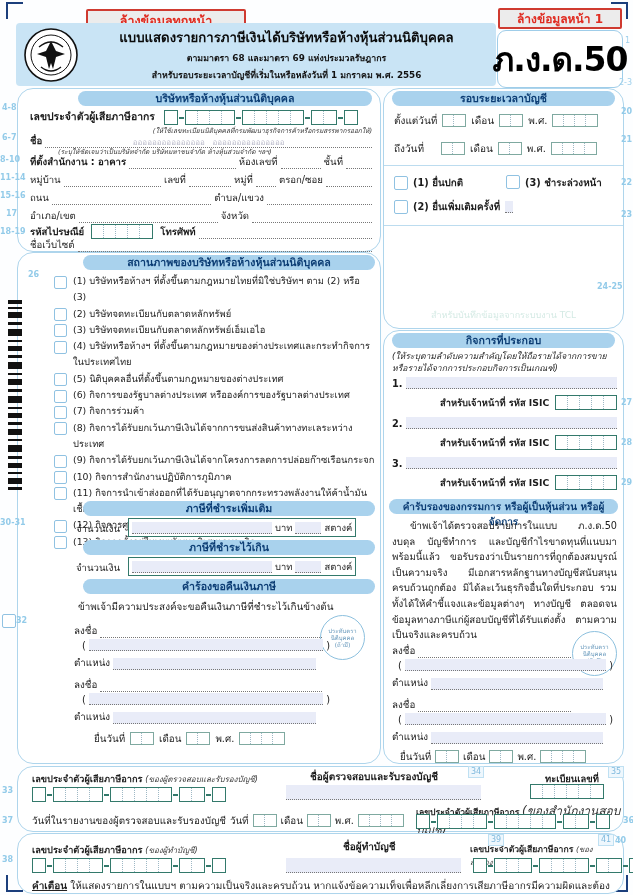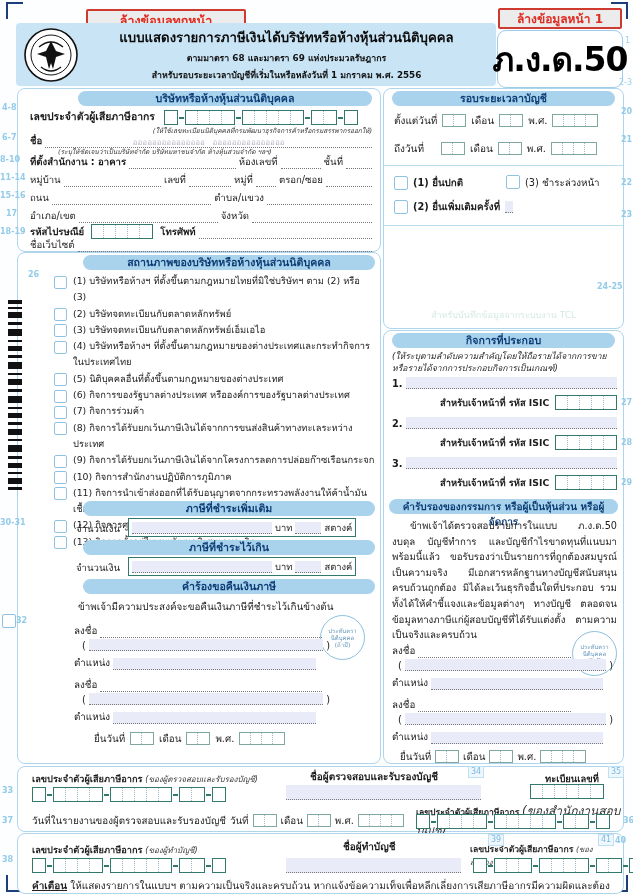--- a/index.html
+++ b/index.html
@@ -21,21 +21,21 @@
   .header-band{position:absolute;left:16px;top:23px;width:480px;height:63px;background:#c9e4f5;
                border-radius:4px;display:flex;align-items:center;}
   .titles{flex:1;text-align:center;padding-right:2px;}
   .title{font-size:13.2px;font-weight:bold;color:#0a0a0a;}
   .sub{font-size:8.8px;font-weight:bold;color:#111;margin-top:3px;}
   .form-code-box{position:absolute;left:497px;top:30px;width:124px;height:56px;background:#fff;
                  border:1.5px solid #9fcde9;border-radius:9px;display:flex;align-items:center;
                  justify-content:center;font-size:33px;font-weight:bold;color:#000;letter-spacing:-1px;}
   .pagemark{position:absolute;color:#9fd0ec;font-size:8px;}
   
-  .panel{position:absolute;background:#fff;border:1.6px solid #aed5ec;border-radius:8px;}
+  .panel{position:absolute;background:#fff;border:1.6px solid #aed5ec;border-radius:16px;}
   .p-company{left:17px;top:88px;width:362px;height:162px;}
   .p-status{left:17px;top:252px;width:362px;height:510px;}
   .p-period{left:383px;top:88px;width:239px;height:239px;}
   .p-biz{left:383px;top:330px;width:239px;height:432px;}
   .p-audit{left:17px;top:766px;width:605px;height:64px;}
   .p-book{left:17px;top:833px;width:605px;height:59px;}
   .pill{position:absolute;background:#a9d2ed;color:#0c3d74;font-weight:bold;font-size:10.6px;
         text-align:center;border-radius:9px;line-height:15px;height:15px;}
   
   .crow{position:absolute;left:12px;right:8px;display:flex;align-items:flex-end;font-size:9.6px;gap:3px;}
@@ -412,21 +412,21 @@
           <span class="cell"></span>
           <span class="cell"></span>
           <span class="cell"></span>
         </span>
     </div>
     <div style="position:absolute;top:76px;left:0;right:0;border-top:1.3px solid #bcdcef"></div>
     <div class="sigrow" style="top:86px;left:10px;gap:5px;align-items:center;font-size:9.8px;font-weight:bold">
       <span class="chk"></span>
       <span>(1) ยื่นปกติ</span>
     </div>
-    <div class="sigrow" style="top:86px;left:122px;gap:5px;align-items:flex-start;font-size:9.8px;font-weight:normal">
+    <div class="sigrow" style="top:86px;left:122px;gap:5px;align-items:flex-start;font-size:9.8px;font-weight:bold">
       <span class="chk"></span>
       <span>(3) ชำระล่วงหน้า</span>
     </div>
     <div class="sigrow" style="top:110px;left:10px;gap:5px;align-items:center;font-size:9.8px;font-weight:bold">
       <span class="chk"></span>
       <span>(2) ยื่นเพิ่มเติมครั้งที่</span>
       <span class="dot fill" style="max-width:26px"></span>
     </div>
     <div style="position:absolute;top:136px;left:0;right:0;border-top:1.3px solid #bcdcef"></div>
     <div class="watermark" style="bottom:6px">สำหรับบันทึกข้อมูลจากระบบงาน TCL</div>

